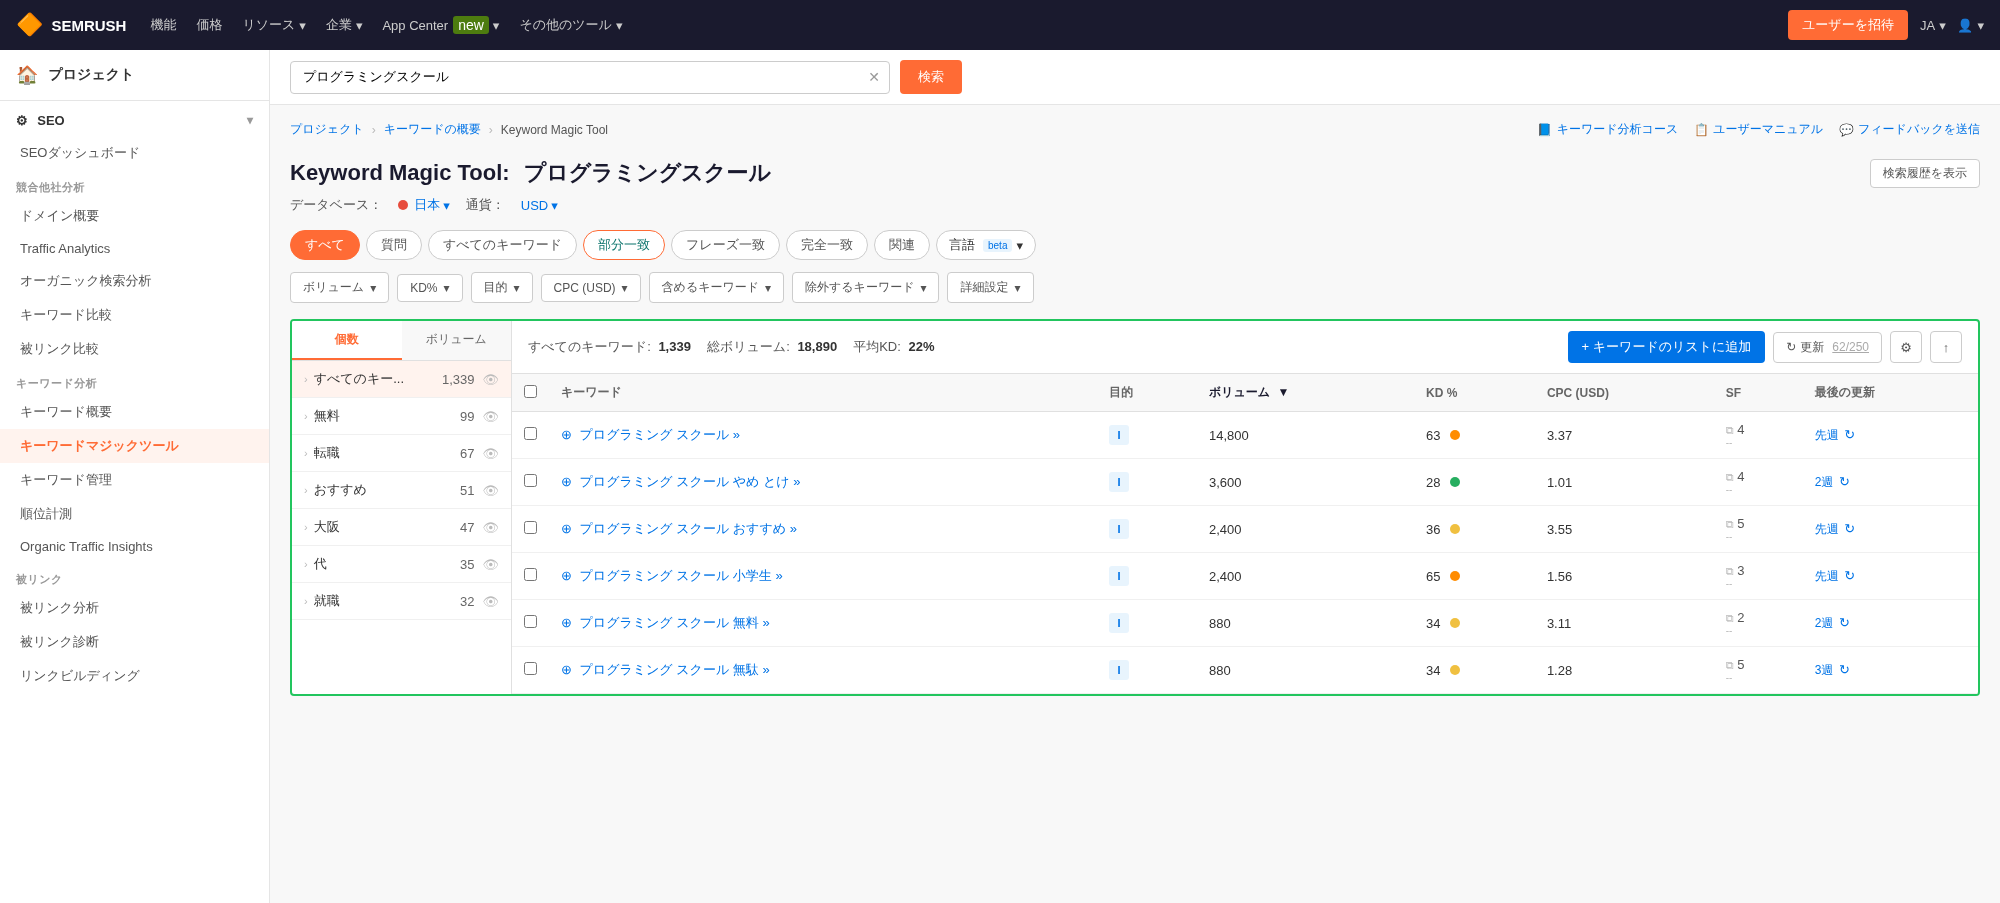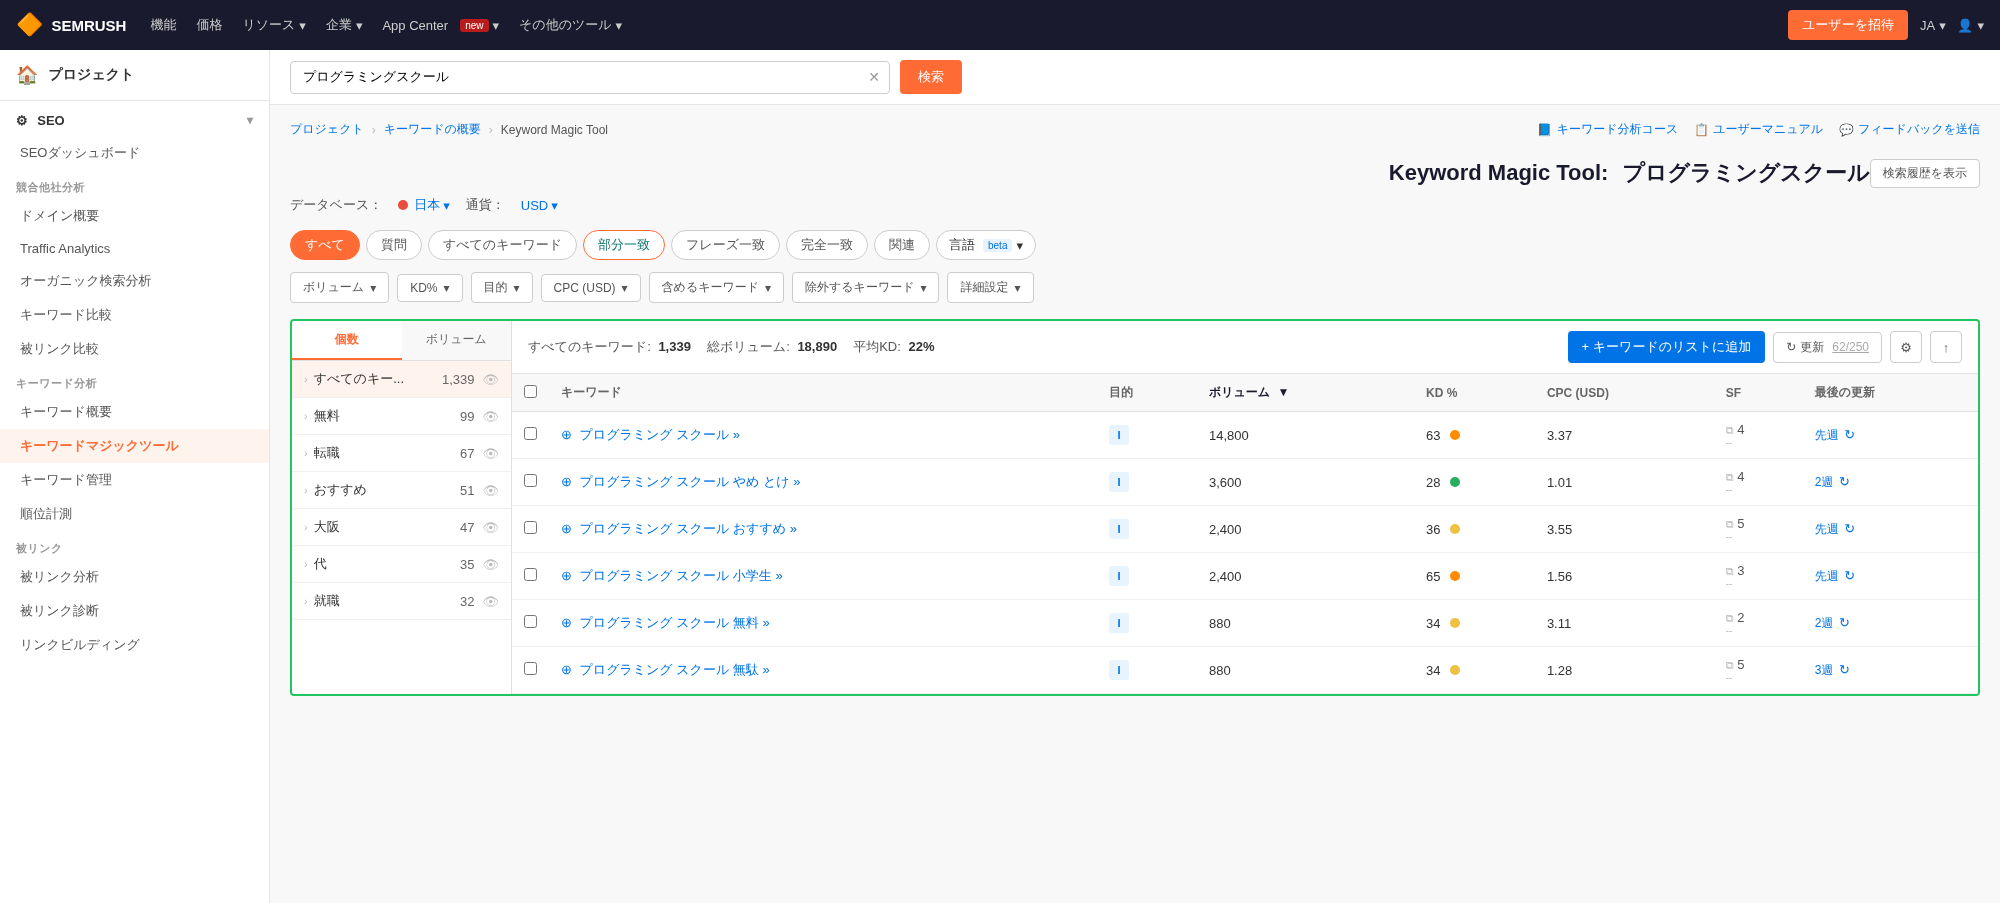--- a/index.html
+++ b/index.html
@@ -15,21 +15,21 @@
       gap: 24px;
       color: #fff;
       position: fixed;
       top: 0; left: 0; right: 0;
       z-index: 100;
     }
     .logo { display: flex; align-items: center; gap: 8px; font-weight: bold; font-size: 15px; }
     .logo-icon { color: #ff6b35; font-size: 22px; }
     .nav-links { display: flex; align-items: center; gap: 20px; flex: 1; }
     .nav-link { color: #ccc; font-size: 13px; cursor: pointer; display: flex; align-items: center; gap: 4px; white-space: nowrap; }
-    .nav-badge { background: #b91c1c; color: #fff; font-size: 10px; padding: 1px 5px; border-radius: 3px; margin-left: 8px; }
+    .nav-badge { background: #4d7c0f; color: #fff; font-size: 14px; padding: 1px 5px; border-radius: 3px; margin-left: 1px; }
     .nav-right { display: flex; align-items: center; gap: 12px; margin-left: auto; }
     .invite-btn { background: #ff6b35; color: #fff; border: none; padding: 6px 14px; border-radius: 4px; cursor: pointer; font-size: 13px; white-space: nowrap; }
     .nav-lang { color: #ccc; font-size: 13px; display: flex; align-items: center; gap: 4px; cursor: pointer; }
 
     
     .layout { display: flex; margin-top: 50px; height: calc(100vh - 50px); }
 
     
     .sidebar {
       width: 270px;
@@ -101,21 +101,21 @@
 
     
     .content { padding: 16px 20px; }
 
     
     .breadcrumb { display: flex; align-items: center; gap: 8px; font-size: 12px; color: #666; margin-bottom: 12px; }
     .breadcrumb-sep { color: #bbb; }
     .breadcrumb-link { color: #0073e6; cursor: pointer; }
 
     
-    .title-row { display: flex; align-items: center; justify-content: flex-end; margin-bottom: 8px; }
+    .title-row { display: flex; align-items: center; justify-content: space-between; margin-bottom: 8px; }
     .page-title { font-size: 22px; font-weight: 700; color: #1a1a2e; }
     .title-actions { display: flex; align-items: center; gap: 16px; }
     .title-action-link { color: #0073e6; font-size: 12px; cursor: pointer; display: flex; align-items: center; gap: 4px; }
     .search-history-btn { border: 1px solid #ccc; padding: 5px 12px; border-radius: 4px; background: #fff; font-size: 12px; cursor: pointer; color: #555; }
 
     
     .db-row { display: flex; align-items: center; gap: 16px; margin-bottom: 16px; font-size: 13px; color: #555; }
     .db-select { display: flex; align-items: center; gap: 6px; cursor: pointer; }
     .db-flag { width: 10px; height: 10px; border-radius: 50%; background: #e74c3c; display: inline-block; }
     .db-link { color: #0073e6; display: flex; align-items: center; gap: 3px; }
@@ -345,20 +345,23 @@
       <span>キーワード概要</span>
     </div>
     <div class="sidebar-item active">
       <span>キーワードマジックツール</span>
     </div>
     <div class="sidebar-item">
       <span>キーワード管理</span>
     </div>
     <div class="sidebar-item">
       <span>順位計測</span>
+    </div>
+    <div class="sidebar-item">
+      <span>Organic Traffic Insights</span>
     </div>
 
     <div class="sidebar-category">被リンク</div>
     <div class="sidebar-item">
       <span>被リンク分析</span>
     </div>
     <div class="sidebar-item">
       <span>被リンク診断</span>
     </div>
     <div class="sidebar-item">

